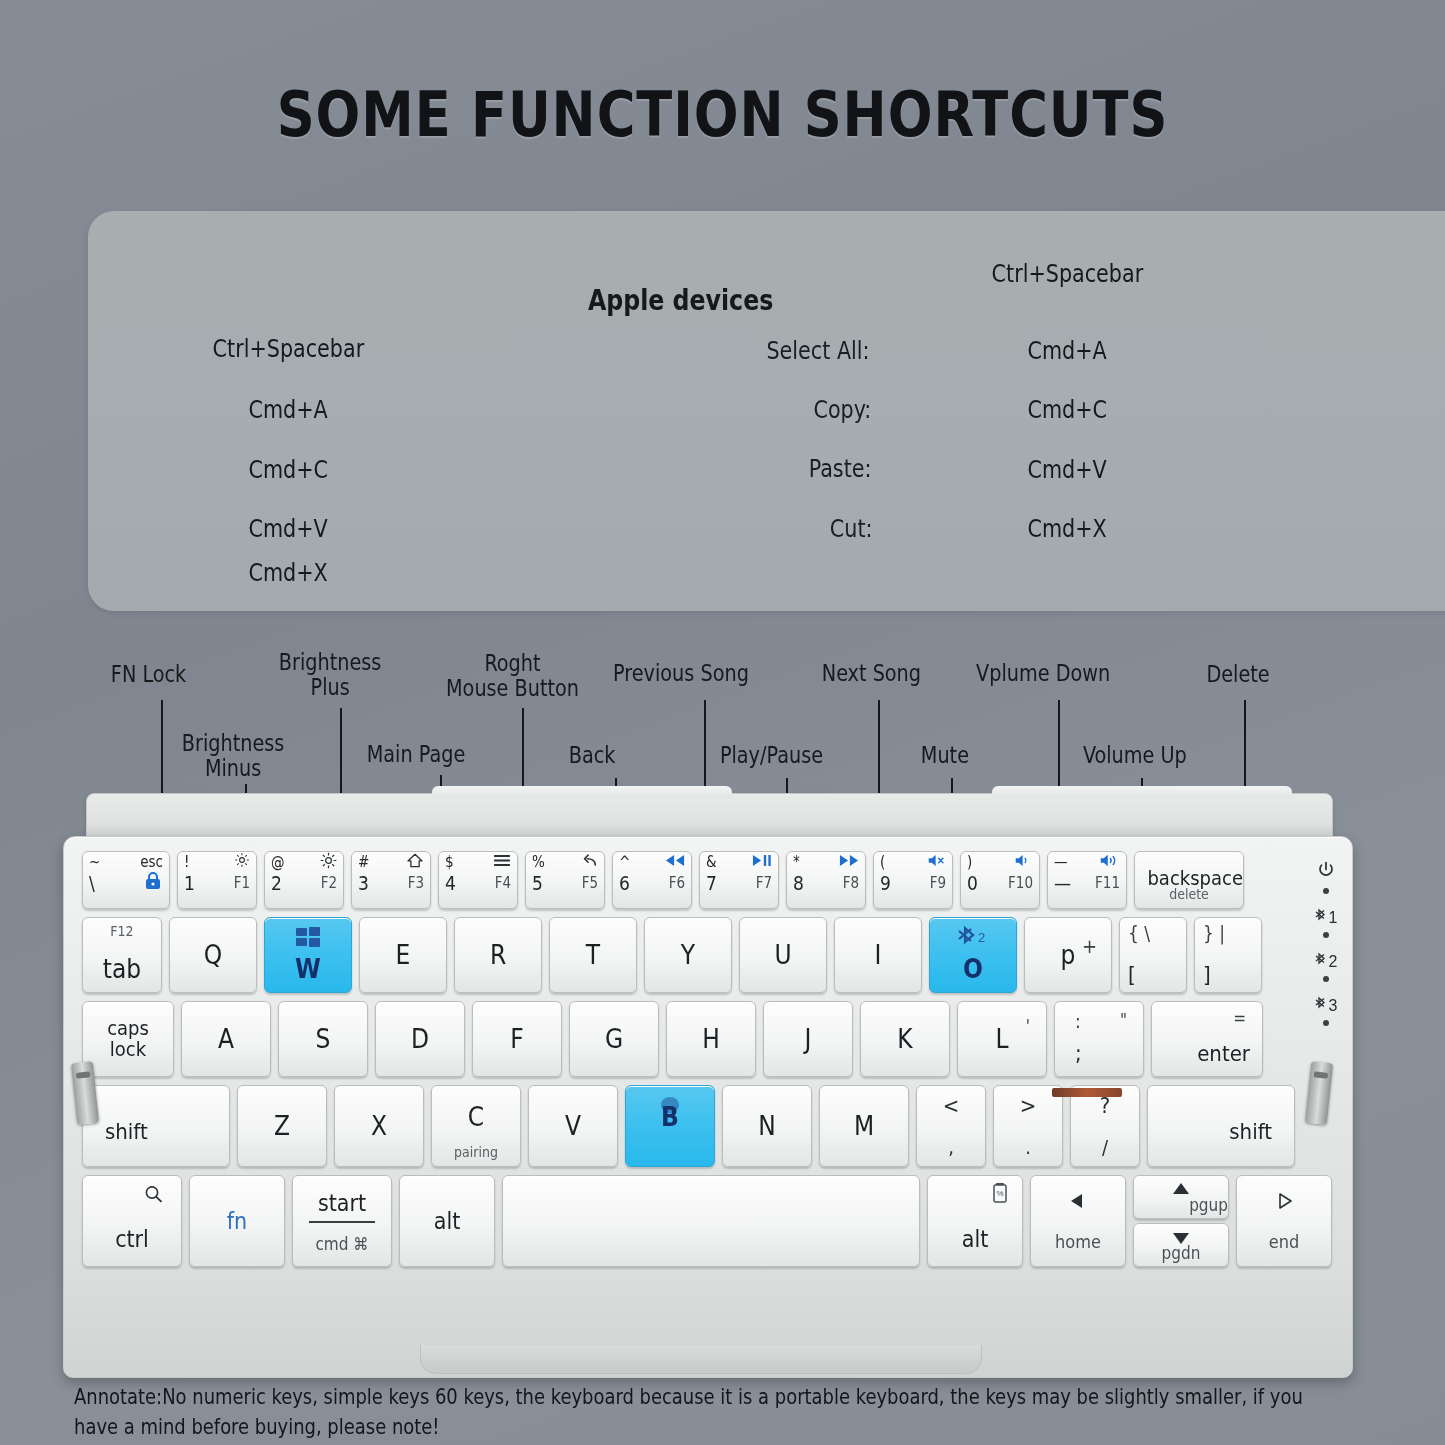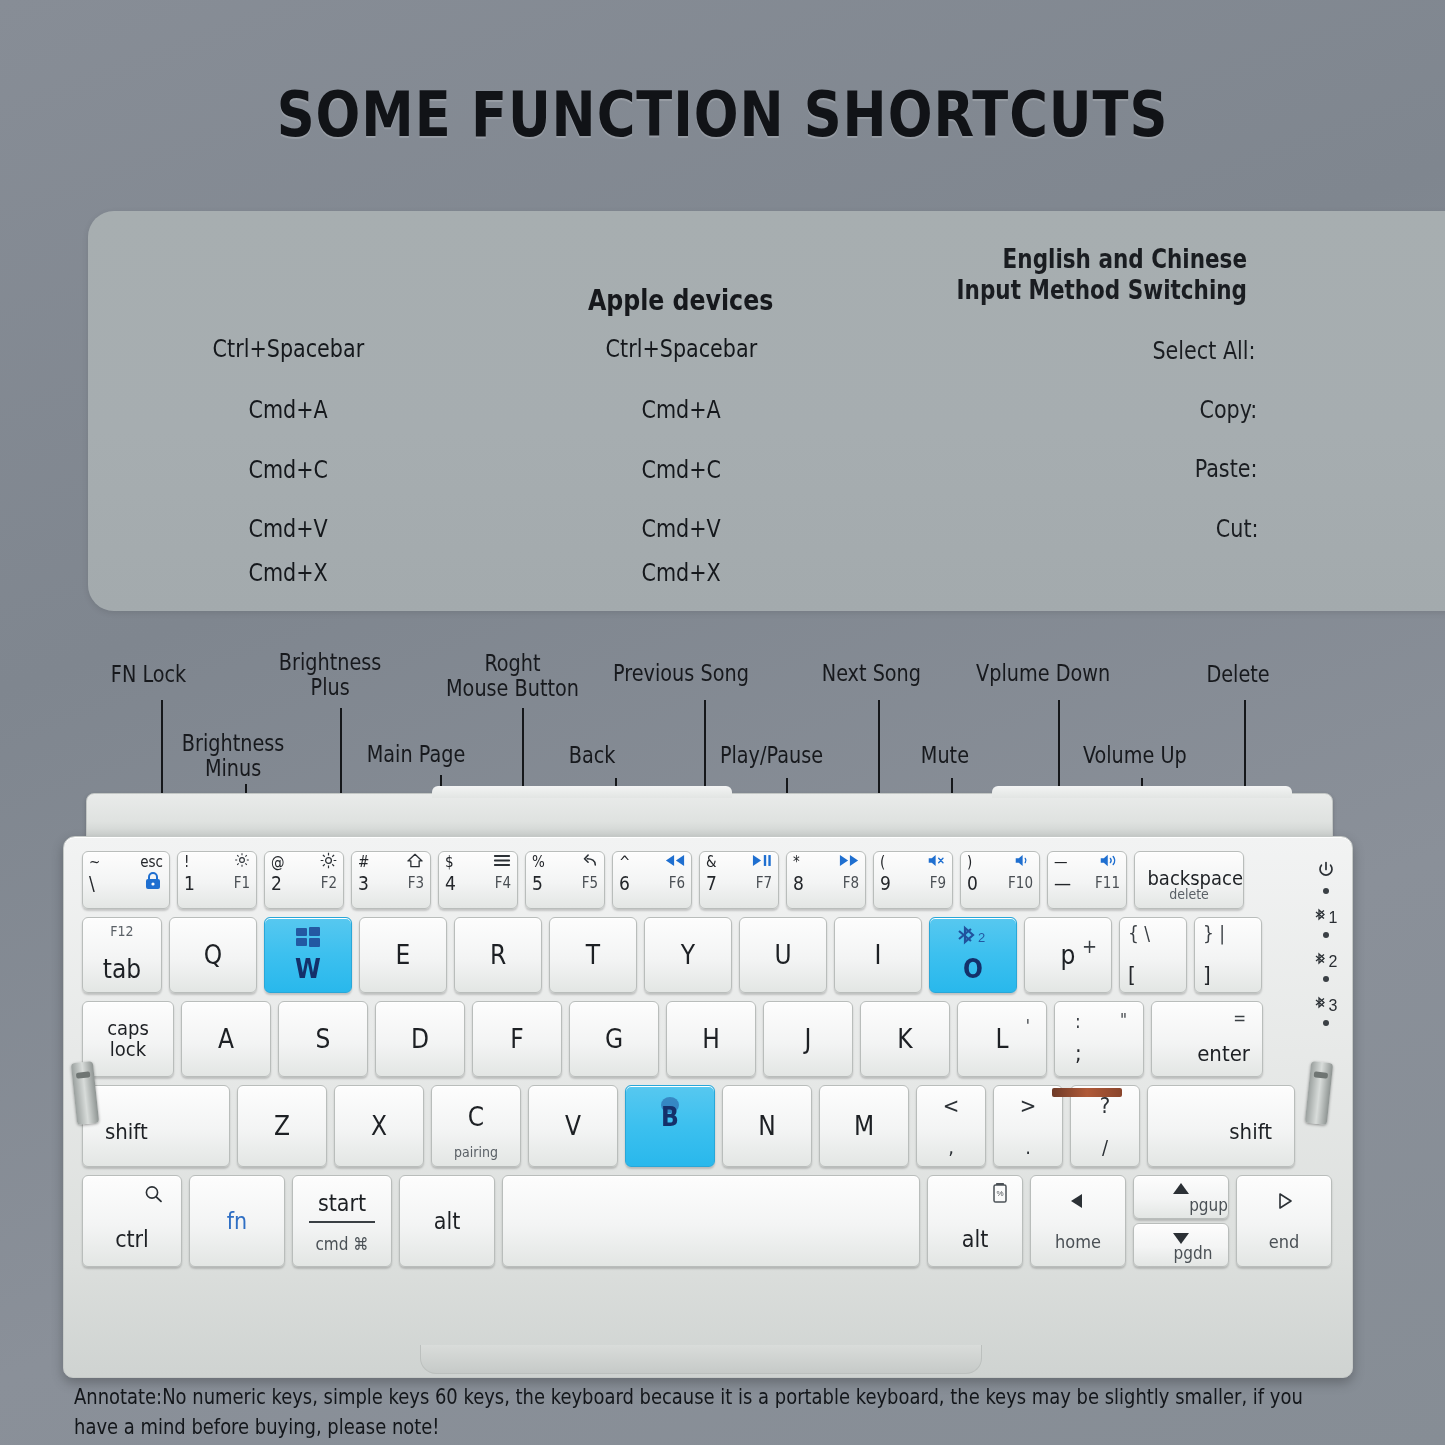--- a/index.html
+++ b/index.html
@@ -160,24 +160,20 @@
   <div class="title">SOME FUNCTION SHORTCUTS</div>
 
   <div class="panel">
     <div class="panel-grid">
 
       <div class="hcell left"></div>
       <div class="hcell">
         <span class="colhead">Apple devices</span>
       </div>
 
-      <div class="rowlabelwrap r1">
-        <span class="rowlabel bold" style="white-space:pre-line">English and Chinese
-Input Method Switching</span>
-      </div>
       <div class="valcell r1">
         <span class="val">Ctrl+Spacebar</span>
       </div>
       <div class="valcell r1">
         <span class="val">Ctrl+Spacebar</span>
       </div>
 
       <div class="rowlabelwrap">
         <span class="rowlabel">Select All:</span>
       </div>
@@ -662,21 +658,21 @@
           <div class="key" style="width:100%;height:44px;margin:0;position:relative;">
             <span style="position:absolute;top:4px;left:0;width:100%;text-align:center;"><svg width="20" height="13" viewBox="0 0 20 13">
                 <path d="M10 1l8 11H2z" fill="#2b3035"></path>
               </svg></span>
             <span style="position:absolute;bottom:3px;left:0;width:100%;text-align:right;font-size:17px;color:#4a5055;">pgup</span>
           </div>
           <div class="key" style="width:100%;height:44px;margin:0;position:relative;">
             <span style="position:absolute;top:6px;left:0;width:100%;text-align:center;"><svg width="20" height="13" viewBox="0 0 20 13">
                 <path d="M10 12L2 1h16z" fill="#2b3035"></path>
               </svg></span>
-            <span style="position:absolute;bottom:3px;left:12px;width:100%;text-align:center;font-size:17px;color:#4a5055;">pgdn</span>
+            <span style="position:absolute;bottom:3px;left:0;width:100%;text-align:center;font-size:17px;color:#4a5055;">pgdn</span>
           </div>
         </div>
         <div class="key" style="width: 96px; height: 92px;">
           <span style="position:absolute;top:16px;left:0;width:100%;text-align:center;"><svg width="22" height="18" viewBox="0 0 22 18">
               <path d="M7 2l11 7-11 7z" fill="none" stroke="#2b3035" stroke-width="1.6" stroke-linejoin="round"></path>
             </svg></span>
           <span style="position:absolute;bottom:14px;left:0;width:100%;text-align:center;font-size:18px;color:#4a5055;">end</span>
         </div>
       </div>
 

